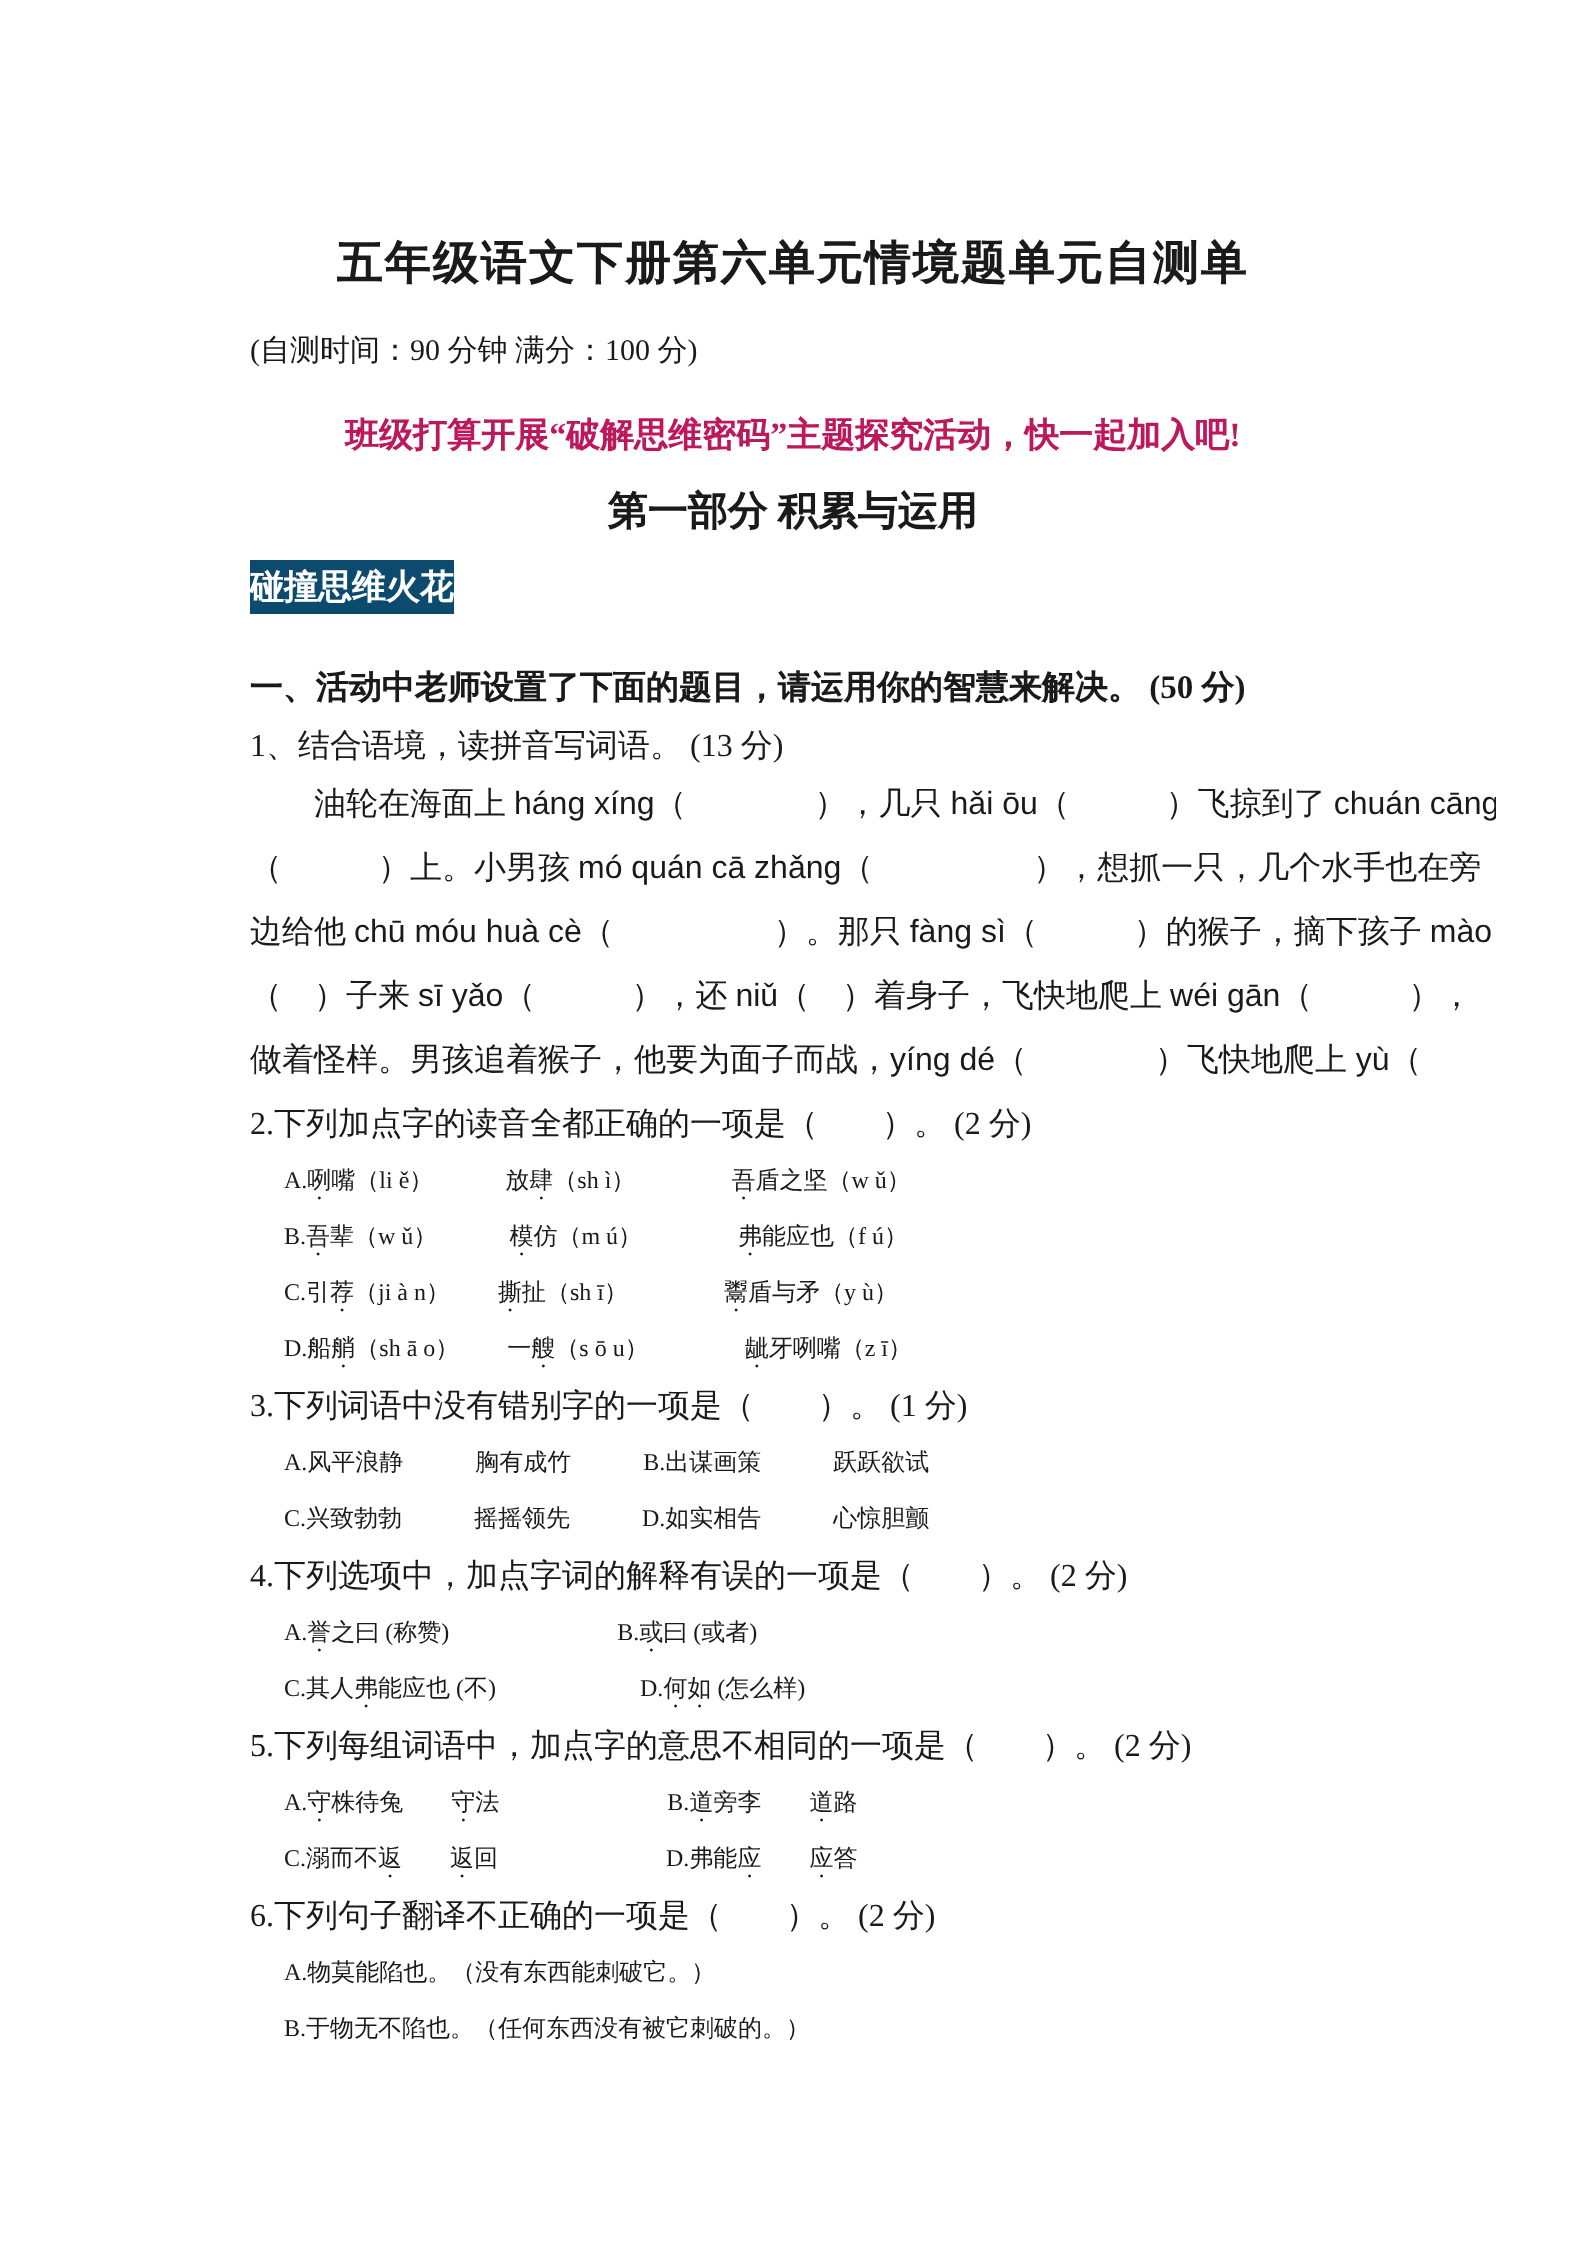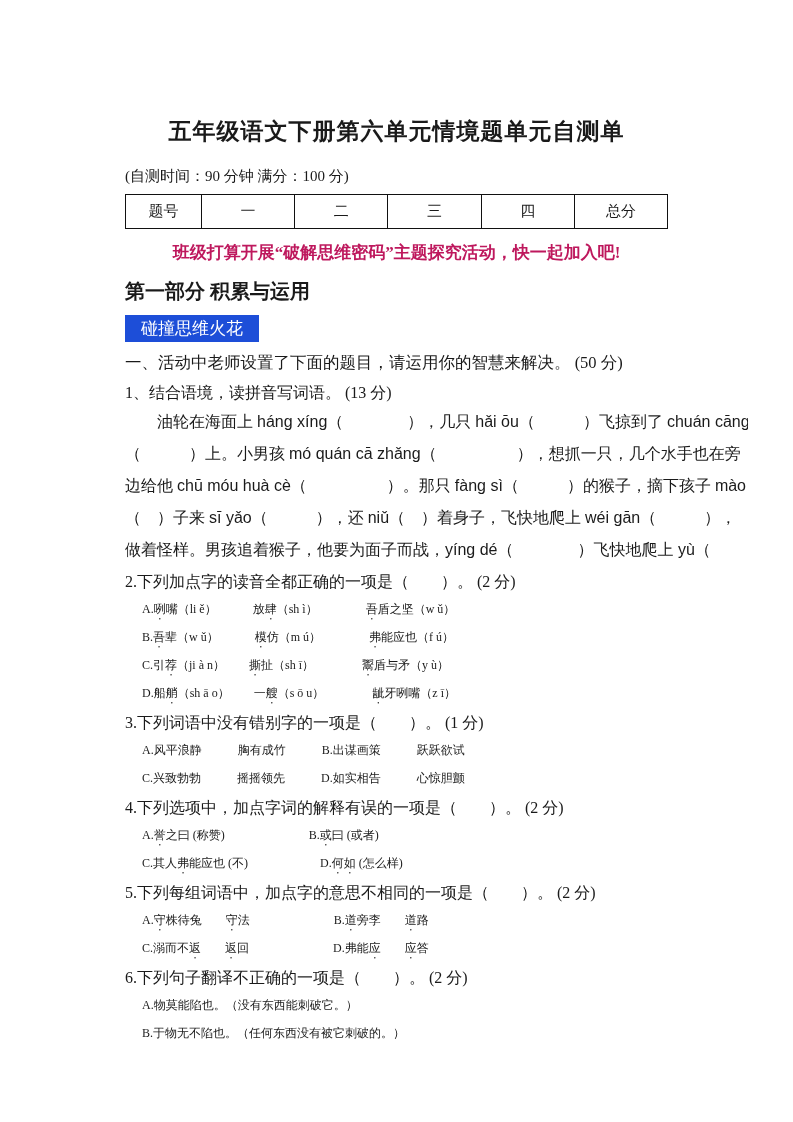--- a/index.html
+++ b/index.html
@@ -12,27 +12,27 @@
   }
   .title { text-align:center; font-size:23px; font-weight:bold; line-height:34px; letter-spacing:1px; }
   .subtitle { text-align:left; font-size:15px; line-height:22px; margin-top:9px; }
   table.score { width:100%; border-collapse:collapse; table-layout:fixed; margin-top:7px; }
   table.score td {
     border:1.5px solid #111; height:33px; text-align:center;
     font-size:15px; padding:0;
   }
   table.score col.c-label { width:76px; }
   .notice { text-align:center; color:#be185d; font-weight:bold; font-size:17px; line-height:26px; margin-top:11px; }
-  .part-heading { font-weight:bold; font-size:20px; line-height:30px; margin-top:10px; }
+  .part-heading { text-align:center; font-weight:bold; font-size:20px; line-height:30px; margin-top:10px; }
   .badge-wrap { margin-top:9px; }
   .badge {
-    display:inline-block; background:#1d4ed8; color:#ffffff;
-    font-weight:normal; font-size:17px; line-height:27px; padding:0 16px;
+    display:inline-block; background:#0c4a6e; color:#ffffff;
+    font-weight:bold; font-size:17px; line-height:27px; padding:0 0;
   }
-  .section-title { font-weight:normal; font-size:16.5px; line-height:28px; margin-top:7px; white-space:nowrap; }
+  .section-title { font-weight:bold; font-size:16.5px; line-height:28px; margin-top:23px; white-space:nowrap; }
   .q-heading { font-size:16px; line-height:27px; margin:0; white-space:nowrap; }
   .para-line { font-size:16px; line-height:32px; margin:0; white-space:nowrap; }
   .q-line { font-size:12px; line-height:28px; margin:0; padding-left:17px; white-space:nowrap; }
   .py { font-family:"Liberation Sans","DejaVu Sans",sans-serif; }
   .dot {
     -webkit-text-emphasis:filled dot #1a1a1a;
     -webkit-text-emphasis-position:under;
     text-emphasis:filled dot #1a1a1a;
     text-emphasis-position:under right;
   }
@@ -49,28 +49,20 @@
   <table class="score">
     <colgroup>
       <col class="c-label">
         <col>
         <col>
         <col>
         <col>
         <col>
     </colgroup>
     <tbody>
-      <tr>
-        <td>题号</td>
-        <td>一</td>
-        <td>二</td>
-        <td>三</td>
-        <td>四</td>
-        <td>总分</td>
-      </tr>
     </tbody>
   </table>
 
   <div class="notice">班级打算开展“破解思维密码”主题探究活动，快一起加入吧!</div>
 
   <div class="part-heading">第一部分 积累与运用</div>
 
   <div class="badge-wrap">
     <span class="badge">碰撞思维火花</span>
   </div>

